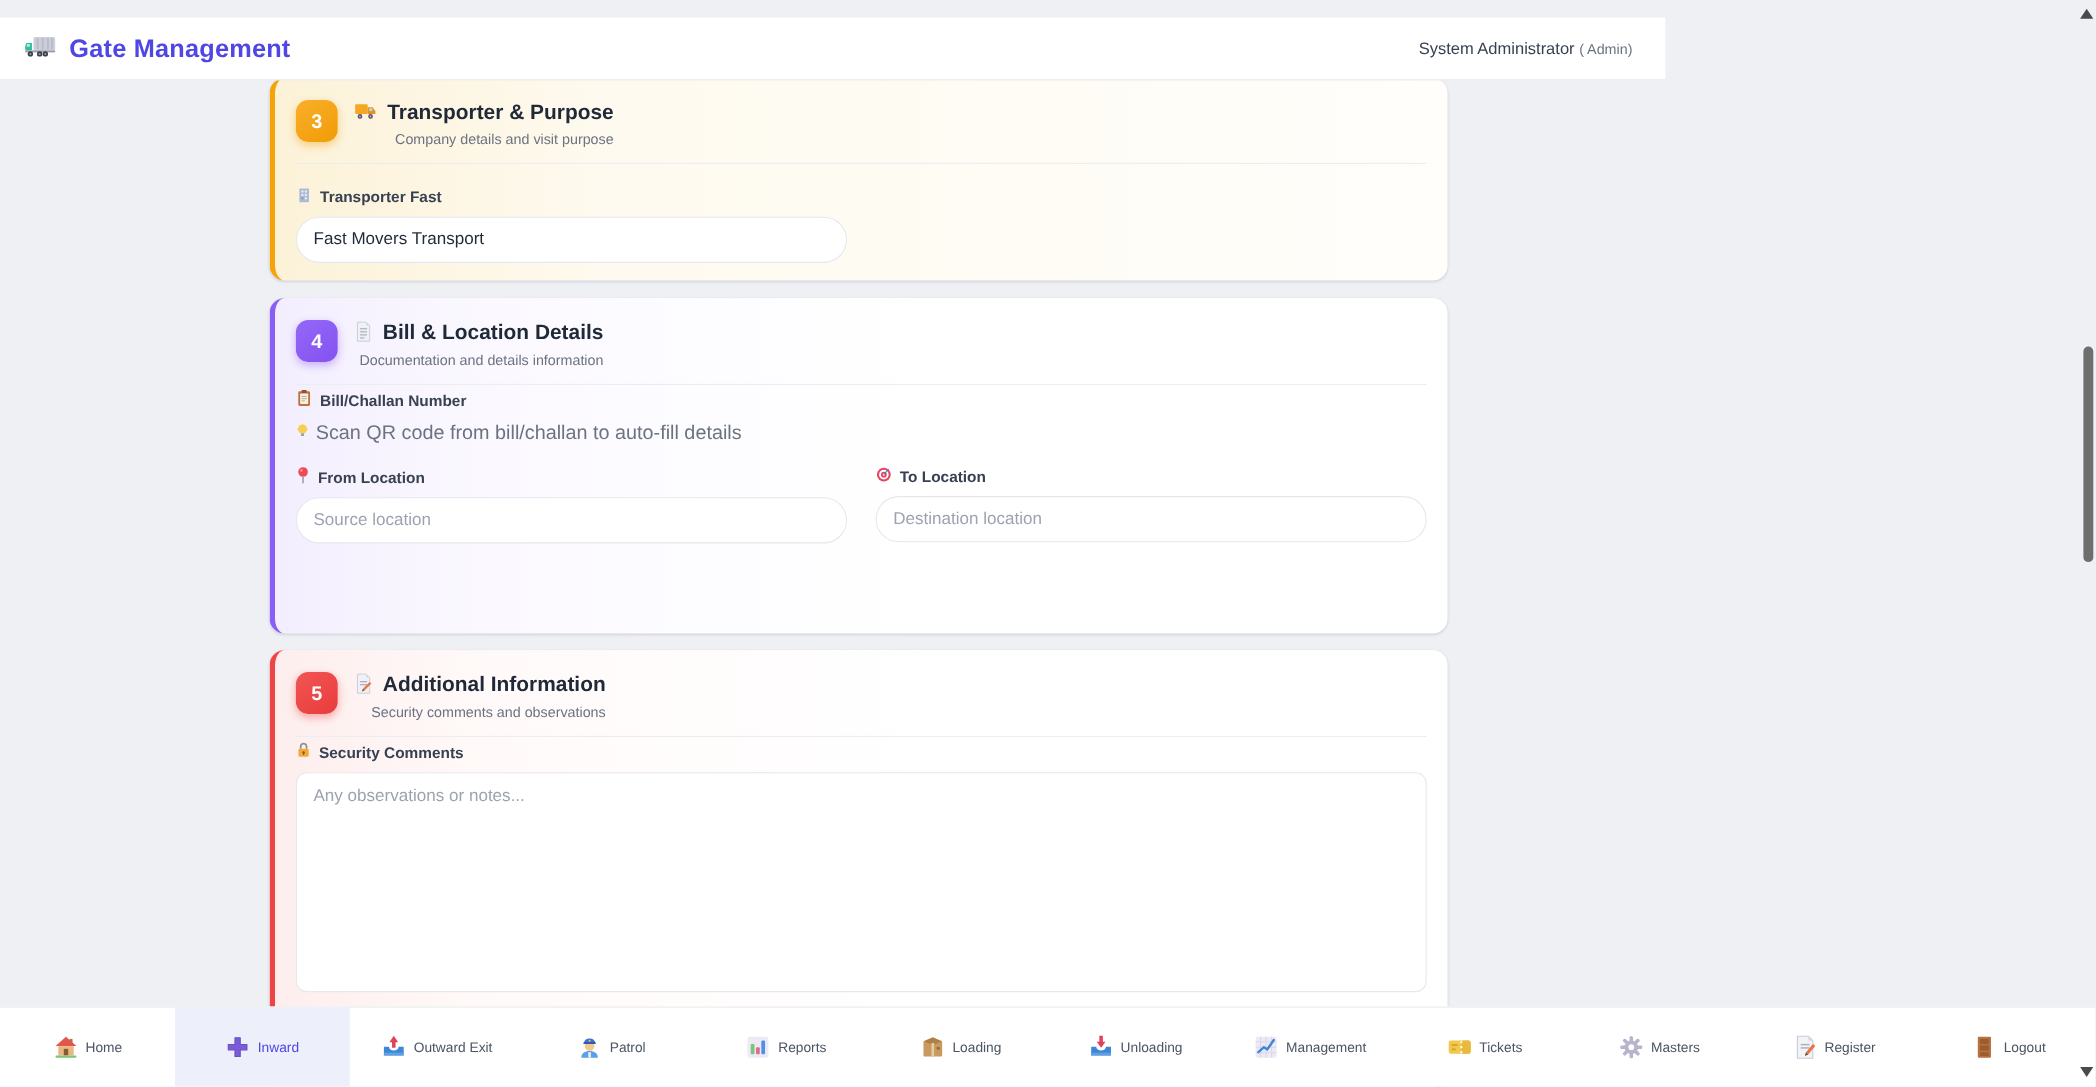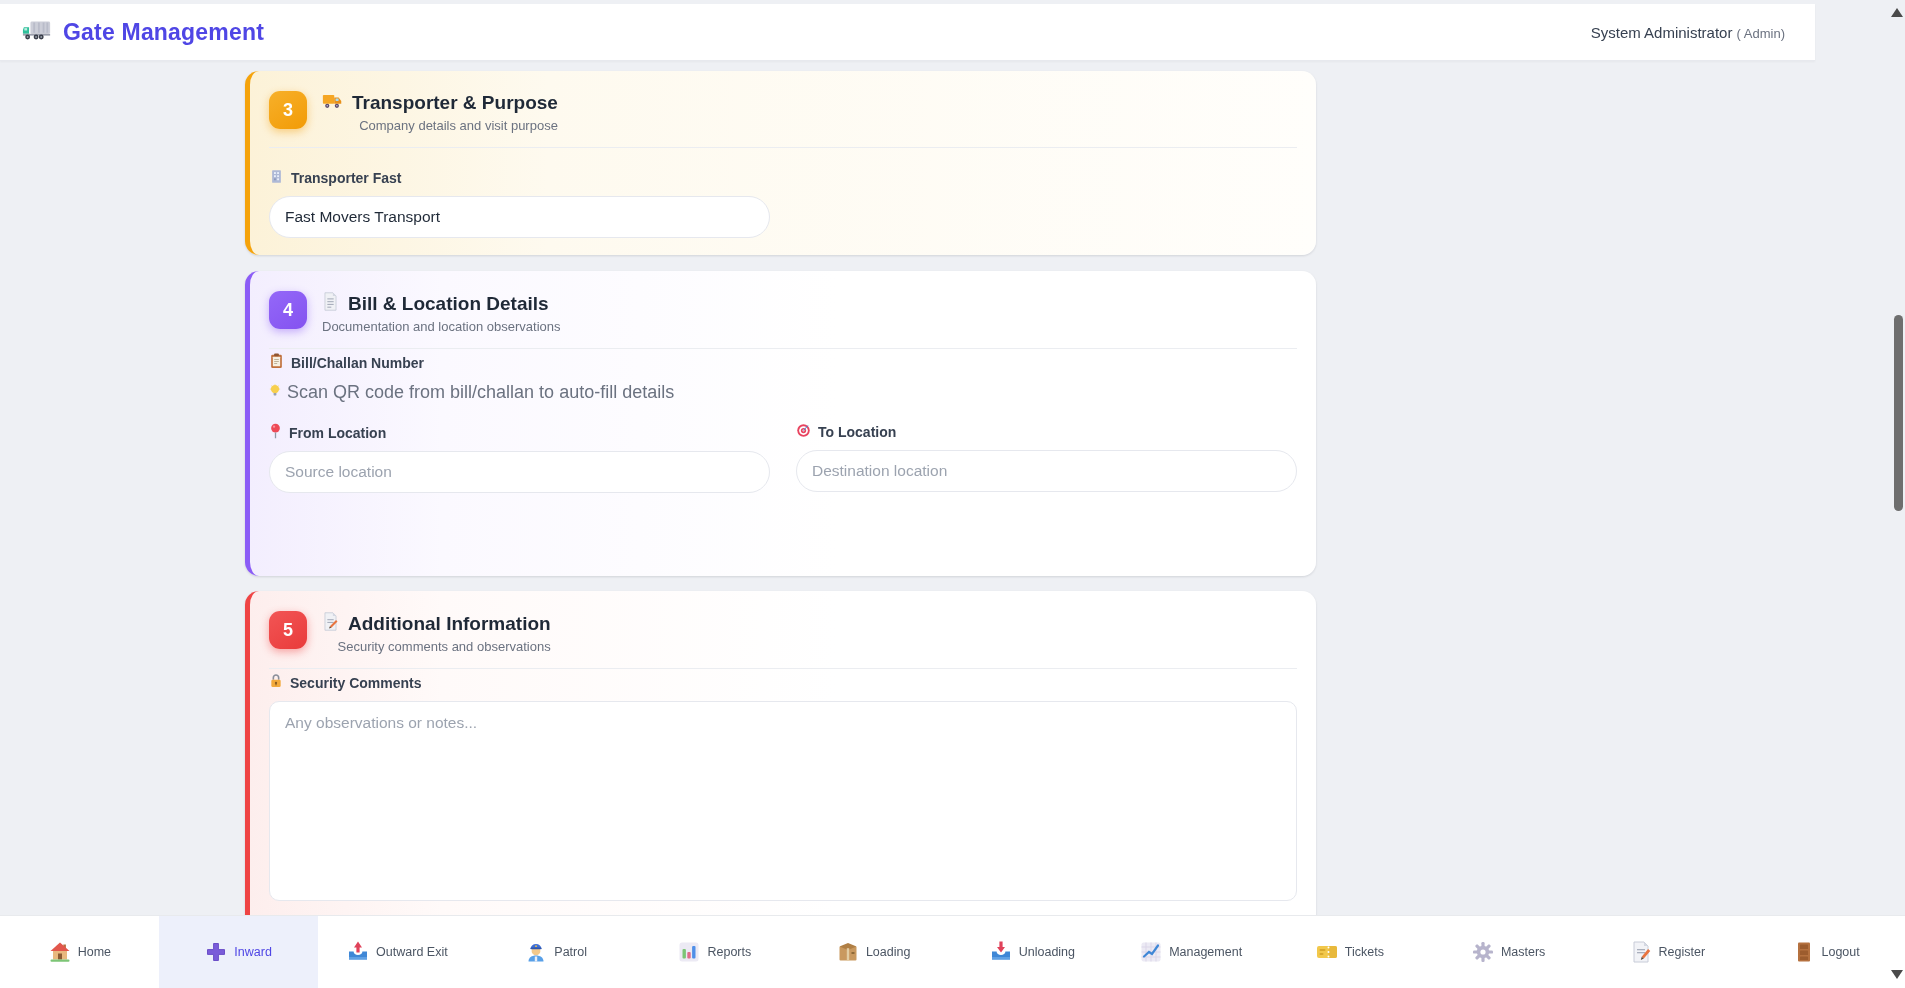--- a/index.html
+++ b/index.html
@@ -4,21 +4,21 @@
 <style>
   * { margin:0; padding:0; box-sizing:border-box; }
   html,body { width:1905px; height:988px; overflow:hidden; }
   body {
     font-family:"Liberation Sans","DejaVu Sans",sans-serif;
     background:#eef0f4; position:relative; color:#1f2937;
   }
 
   
   .header {
-    position:absolute; top:4px; left:0; width:1815px; height:57px;
+    position:absolute; top:16px; left:0; width:1514px; height:57px;
     background:#ffffff; border-bottom:1px solid #e7e9ee;
     box-shadow:0 1px 2px rgba(0,0,0,.04);
     display:flex; align-items:center; justify-content:space-between;
     padding:0 30px 0 22px; z-index:20;
   }
   .brand { display:flex; align-items:center; gap:11px; }
   .brand-title { font-size:23px; font-weight:bold; color:#4f46e5; letter-spacing:.2px; }
   .user-info { font-size:15px; color:#374151; }
   .user-role { font-size:13px; color:#6b7280; }
 
@@ -38,21 +38,21 @@
   .badge {
     width:38px; height:38px; border-radius:11px; flex:0 0 38px;
     display:flex; align-items:center; justify-content:center;
     color:#fff; font-size:18px; font-weight:bold;
   }
   .badge.amber  { background:linear-gradient(145deg,#f7b02a,#f29b06); box-shadow:0 3px 8px rgba(245,158,11,.45); }
   .badge.violet { background:linear-gradient(145deg,#9468f8,#8452f0); box-shadow:0 3px 8px rgba(139,92,246,.45); }
   .badge.red    { background:linear-gradient(145deg,#f25555,#e93b3b); box-shadow:0 3px 8px rgba(239,68,68,.45); }
 
   .sec-titles { padding-top:1px; }
-  .sec-title-row { display:flex; align-items:center; gap:9px; }
+  .sec-title-row { display:flex; align-items:flex-start; gap:9px; }
   .sec-title { font-size:19px; font-weight:bold; color:#1f2937; }
   .sec-sub { font-size:13px; color:#6b7280; margin-top:4px;text-align:right; }
   .divider { border-top:1px solid #ebedf1; margin-top:14px; }
 
   .grid2 { display:grid; grid-template-columns:1fr 1fr; column-gap:26px; margin-top:21px; }
   .field-label {
     display:flex; align-items:center; gap:7px;
     font-size:14px; font-weight:bold; color:#374151;
   }
   .tinput {
@@ -203,21 +203,21 @@
               <path d="M3 1 h10 l4 4 v18 H3 z" fill="#f0f1f5" stroke="#c4c8d4" stroke-width="1"></path>
               <path d="M13 1 l4 4 h-4 z" fill="#d4d8e2"></path>
               <rect x="6" y="8" width="8" height="1.4" fill="#a9afbd"></rect>
                 <rect x="6" y="11.5" width="8" height="1.4" fill="#a9afbd"></rect>
               <rect x="6" y="15" width="8" height="1.4" fill="#a9afbd"></rect>
                 <rect x="6" y="18.5" width="5" height="1.4" fill="#a9afbd"></rect>
             </svg>
           </span>
           <span class="sec-title">Bill &amp; Location Details</span>
         </div>
-        <div class="sec-sub">Documentation and location observations</div>
+        <div class="sec-sub">Documentation and details information</div>
       </div>
     </div>
     <div class="divider"></div>
 
     <div class="mt20">
       <div class="field-label">
         <span class="ico">
           <svg width="15" height="16" viewBox="0 0 22 24">
             <rect x="3" y="2.5" width="16" height="20" rx="2" fill="#c0703c"></rect>
             <rect x="5.5" y="5.5" width="11" height="14.5" rx="1" fill="#f6f0e2"></rect>

